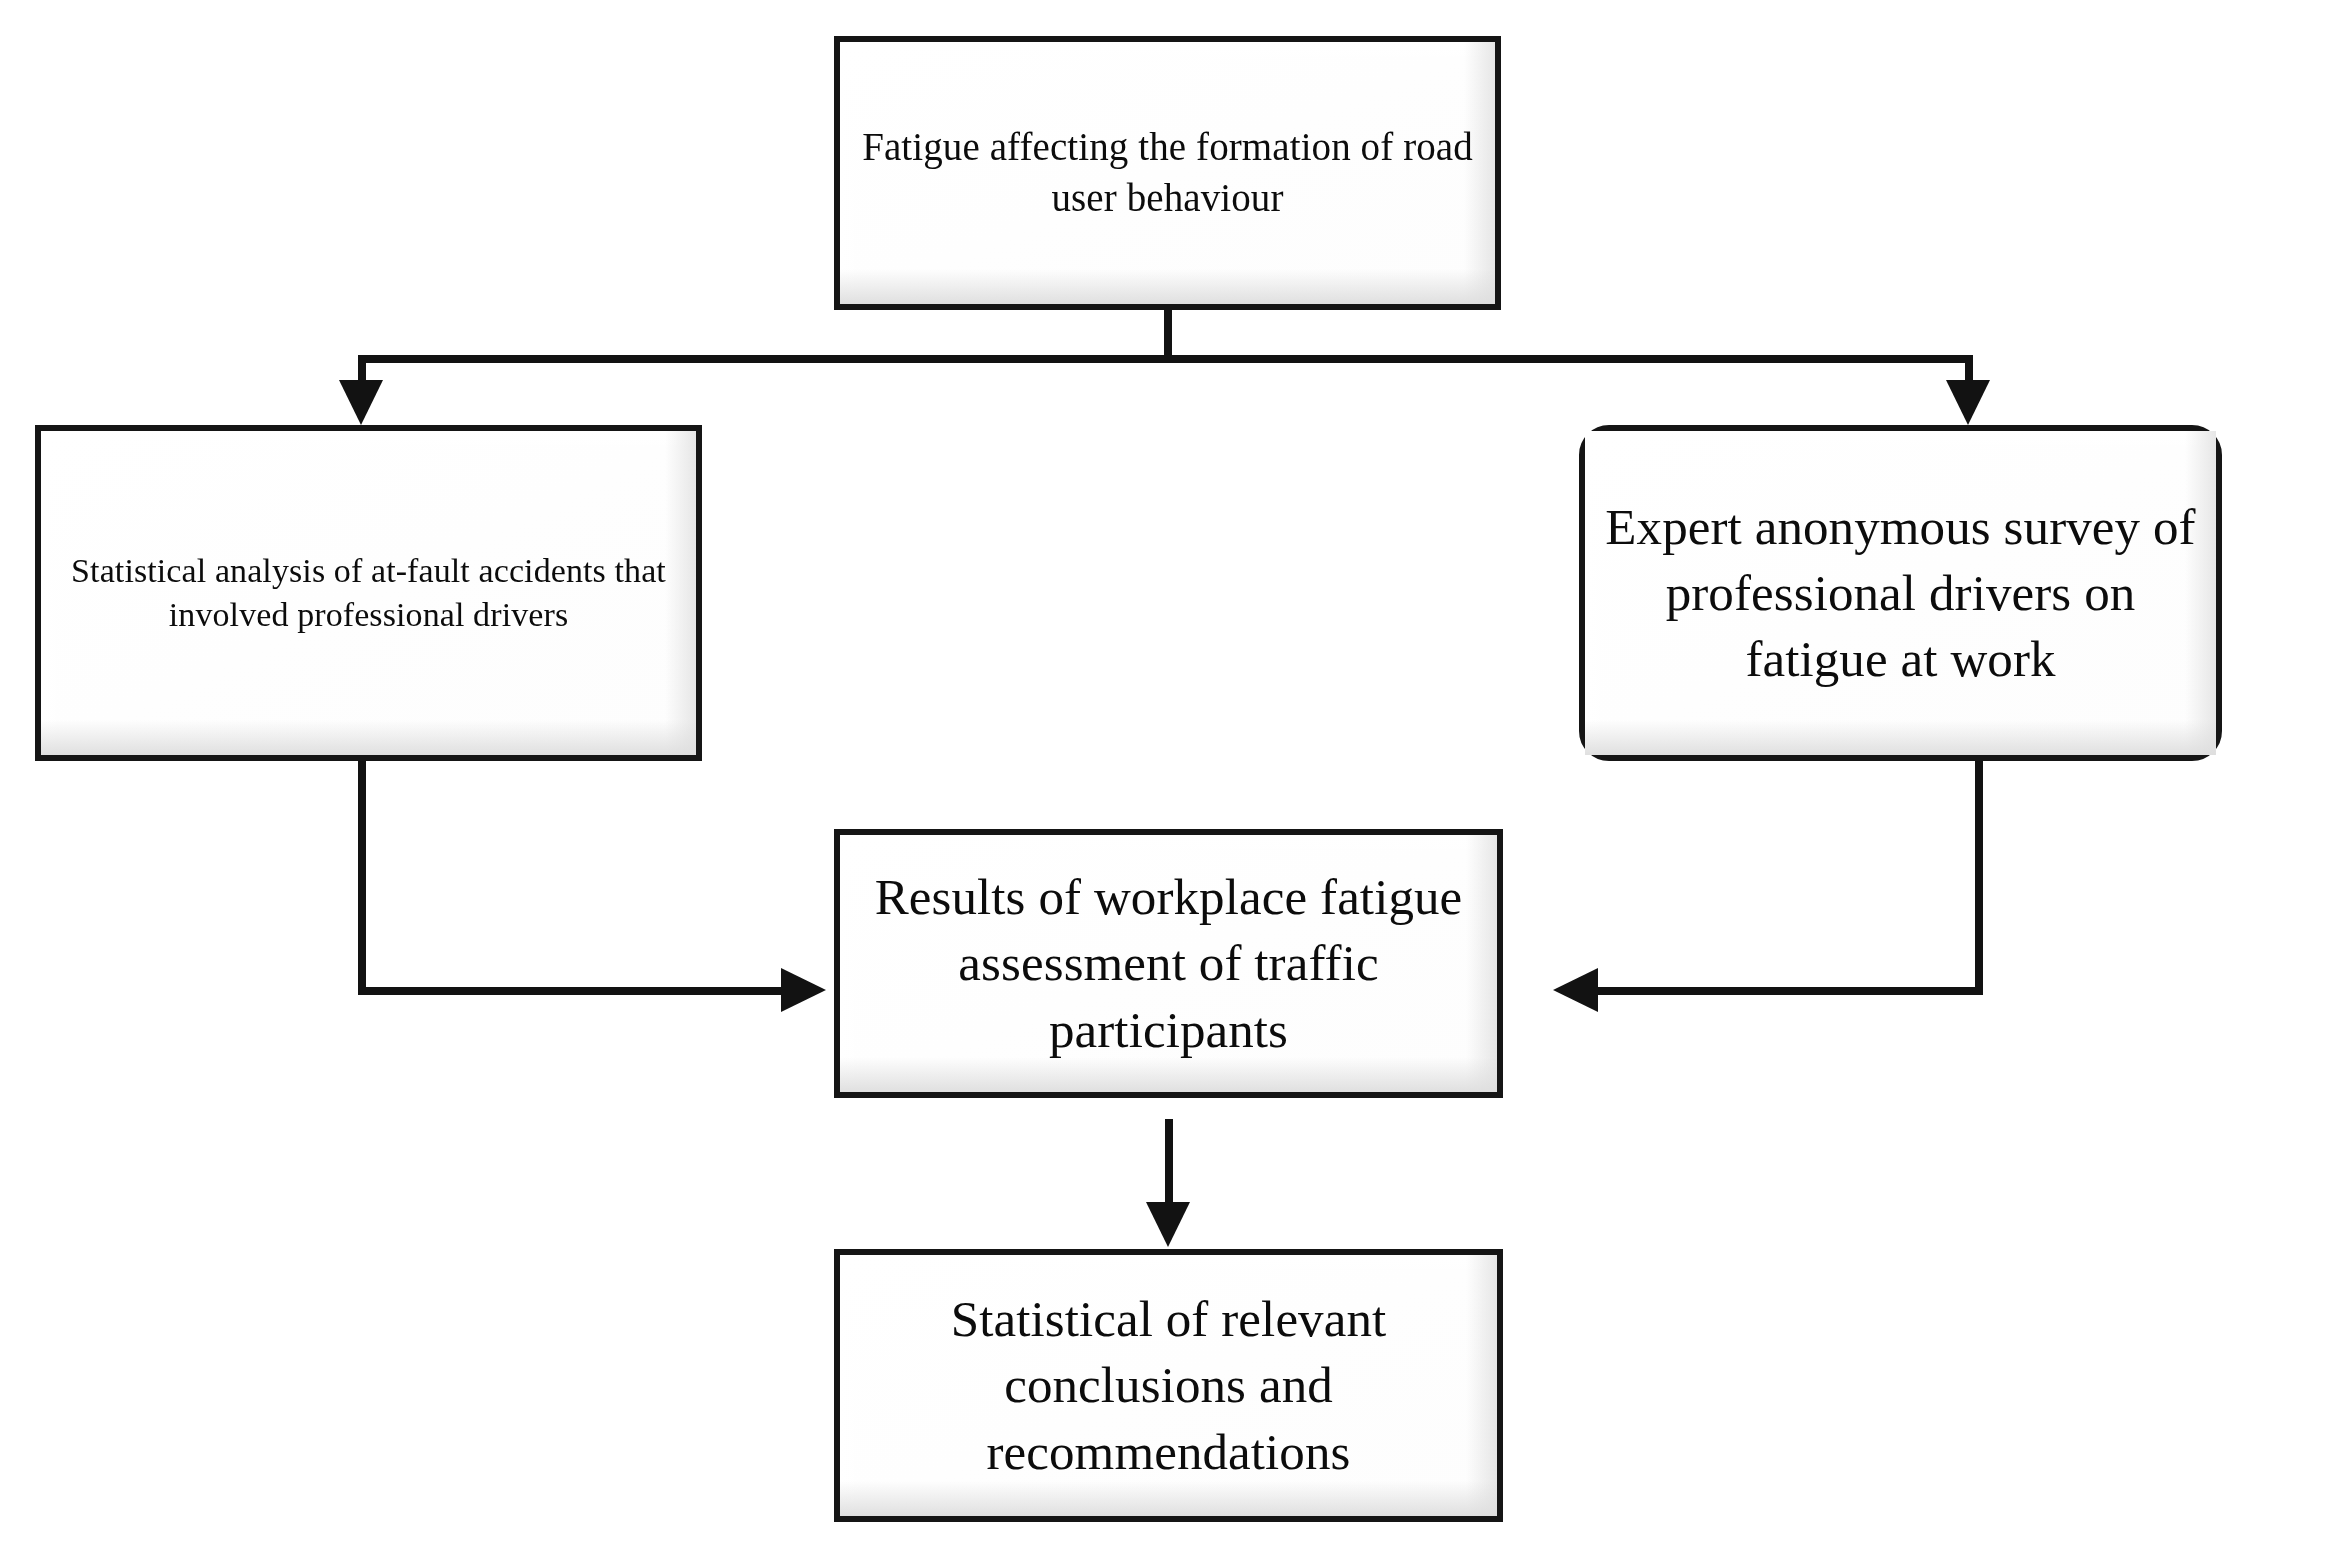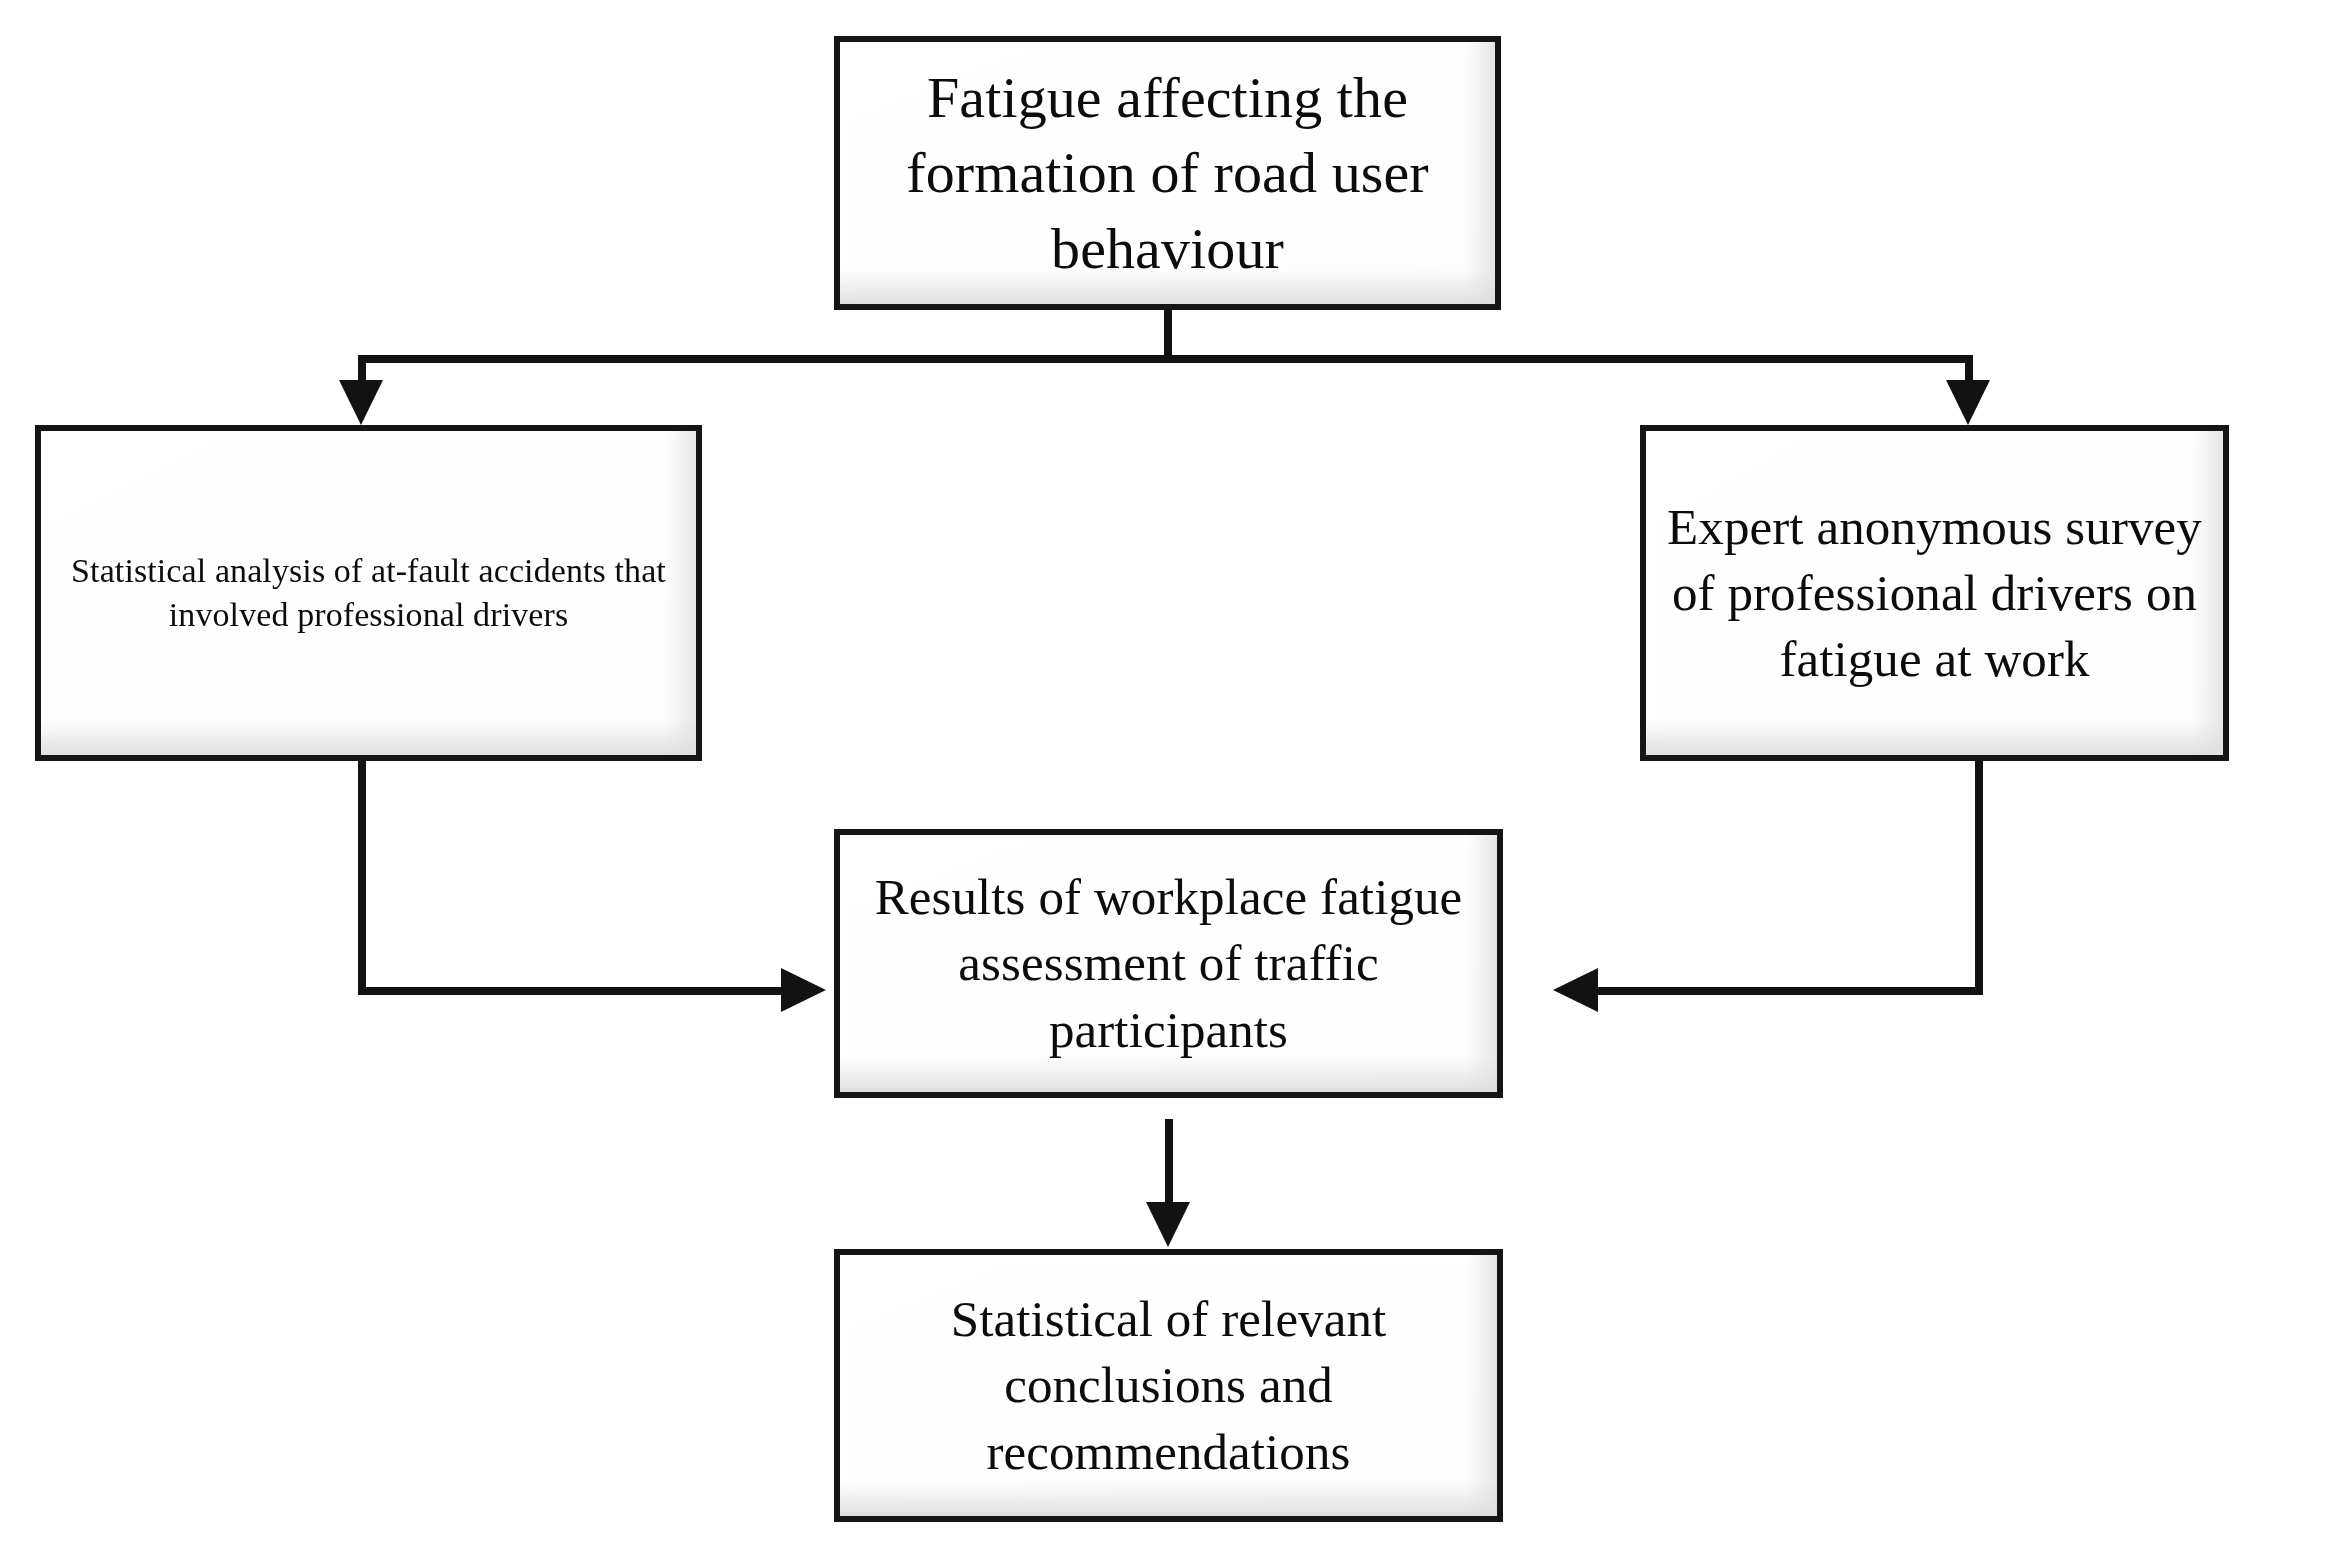--- a/index.html
+++ b/index.html
@@ -90,25 +90,25 @@
   }
   .arrow.left {
     border-top: 22.5px solid transparent;
     border-bottom: 22.5px solid transparent;
     border-right: 45px solid #121212;
   }
 
   
   #node-top    { left: 834px;  top: 36px;   width: 667px;  height: 274px; }
   #node-left   { left: 35px;   top: 425px;  width: 667px;  height: 336px; }
-  #node-right  { left: 1640px; top: 425px;  width: 589px;  height: 336px; }
+  #node-right  { left: 1579px; top: 425px;  width: 643px;  height: 336px; border-radius: 30px; }
   #node-center { left: 834px;  top: 829px;  width: 669px;  height: 269px; }
   #node-bottom { left: 834px;  top: 1249px; width: 669px;  height: 273px; }
 
-  #node-top    .label { font-size: 58px; }
+  #node-top    .label { font-size: 39px; }
   #node-left   .label { font-size: 34px; }
   #node-right  .label { font-size: 51px; }
   #node-center .label { font-size: 51px; }
   #node-bottom .label { font-size: 51px; }
 </style>
 </head>
 <body>
 
 <div id="canvas">
 

